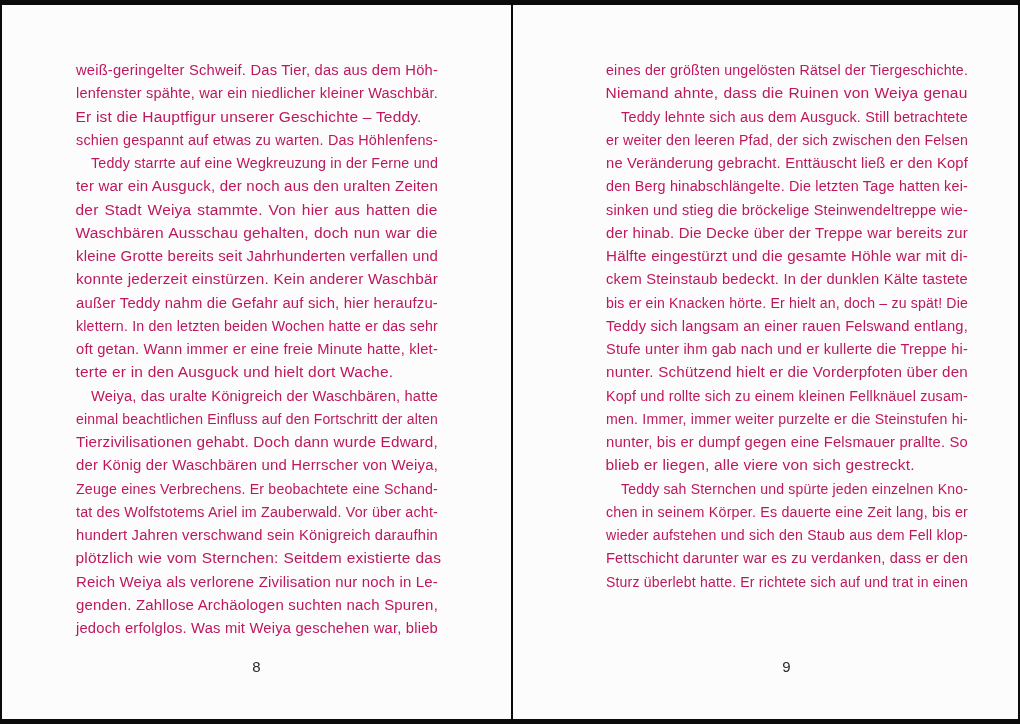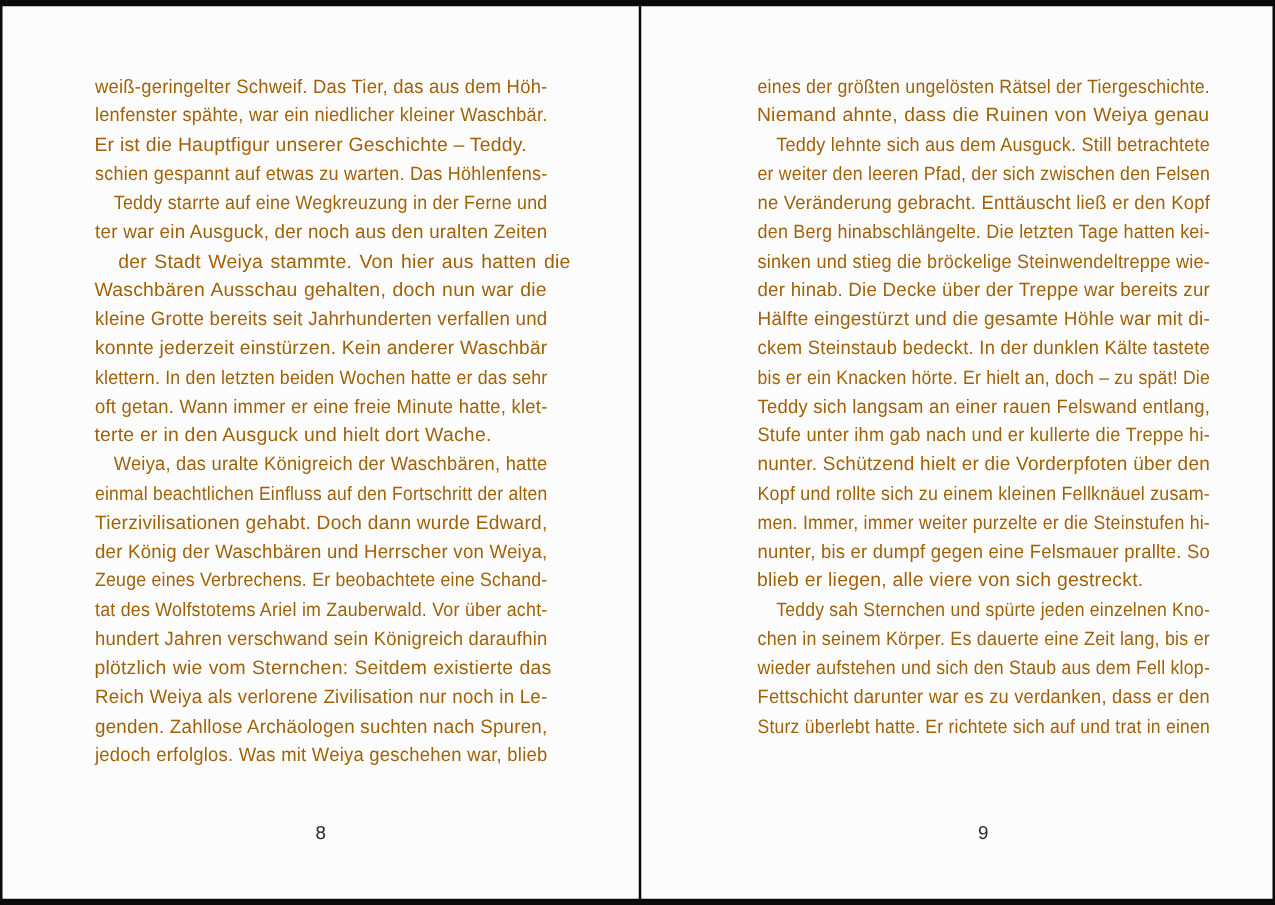--- a/index.html
+++ b/index.html
@@ -36,21 +36,21 @@
   .text-block {
     width: 362px;
     margin: 53px auto 0;
   }
   .line {
     height: 23.25px;
     line-height: 23.25px;
     white-space: nowrap;
     font-size: 15.5px;
     letter-spacing: 0.2px;
-    color: #a16207;
+    color: #be185d;
     overflow: visible;
   }
   .line.indent { padding-left: 15px; }
   .page-number {
     position: absolute;
     bottom: 44px;
     left: 0;
     width: 100%;
     text-align: center;
     font-size: 15px;
@@ -63,24 +63,25 @@
 <div class="spread">
 
   <div class="page page-left">
     <div class="text-block">
         <div class="line"><span style="display: inline-block; transform-origin: left center; transform: scaleX(0.950521);">weiß-geringelter Schweif. Das Tier, das aus dem Höh-</span></div>
         <div class="line"><span style="display: inline-block; transform-origin: left center; transform: scaleX(0.937634);">lenfenster spähte, war ein niedlicher kleiner Waschbär.</span></div>
         <div class="line"><span>Er ist die Hauptfigur unserer Geschichte – Teddy.</span></div>
         <div class="line"><span style="display: inline-block; transform-origin: left center; transform: scaleX(0.929359);">schien gespannt auf etwas zu warten. Das Höhlenfens-</span></div>
         <div class="line indent"><span style="display: inline-block; transform-origin: left center; transform: scaleX(0.920501);">Teddy starrte auf eine Wegkreuzung in der Ferne und</span></div>
         <div class="line"><span style="display: inline-block; transform-origin: left center; transform: scaleX(0.970103);">ter war ein Ausguck, der noch aus den uralten Zeiten</span></div>
-        <div class="line"><span style="word-spacing: 1.43555px; margin-left: 19px;">der Stadt Weiya stammte. Von hier aus hatten die</span></div>
+        <div class="line"><span style="word-spacing: 1.43555px;">der Stadt Weiya stammte. Von hier aus hatten die</span></div>
         <div class="line"><span style="word-spacing: 0.731771px;">Waschbären Ausschau gehalten, doch nun war die</span></div>
         <div class="line"><span style="display: inline-block; transform-origin: left center; transform: scaleX(0.96465);">kleine Grotte bereits seit Jahrhunderten verfallen und</span></div>
         <div class="line"><span style="display: inline-block; transform-origin: left center; transform: scaleX(0.988733);">konnte jederzeit einstürzen. Kein anderer Waschbär</span></div>
+        <div class="line"><span style="display: inline-block; transform-origin: left center; transform: scaleX(0.957632);">außer Teddy nahm die Gefahr auf sich, hier heraufzu-</span></div>
         <div class="line"><span style="display: inline-block; transform-origin: left center; transform: scaleX(0.913961);">klettern. In den letzten beiden Wochen hatte er das sehr</span></div>
         <div class="line"><span style="display: inline-block; transform-origin: left center; transform: scaleX(0.950443);">oft getan. Wann immer er eine freie Minute hatte, klet-</span></div>
         <div class="line"><span>terte er in den Ausguck und hielt dort Wache.</span></div>
         <div class="line indent"><span style="display: inline-block; transform-origin: left center; transform: scaleX(0.944057);">Weiya, das uralte Königreich der Waschbären, hatte</span></div>
         <div class="line"><span style="display: inline-block; transform-origin: left center; transform: scaleX(0.902673);">einmal beachtlichen Einfluss auf den Fortschritt der alten</span></div>
         <div class="line"><span style="display: inline-block; transform-origin: left center; transform: scaleX(0.986418);">Tierzivilisationen gehabt. Doch dann wurde Edward,</span></div>
         <div class="line"><span style="display: inline-block; transform-origin: left center; transform: scaleX(0.96069);">der König der Waschbären und Herrscher von Weiya,</span></div>
         <div class="line"><span style="display: inline-block; transform-origin: left center; transform: scaleX(0.913097);">Zeuge eines Verbrechens. Er beobachtete eine Schand-</span></div>
         <div class="line"><span style="display: inline-block; transform-origin: left center; transform: scaleX(0.920607);">tat des Wolfstotems Ariel im Zauberwald. Vor über acht-</span></div>
         <div class="line"><span style="display: inline-block; transform-origin: left center; transform: scaleX(0.950833);">hundert Jahren verschwand sein Königreich daraufhin</span></div>

